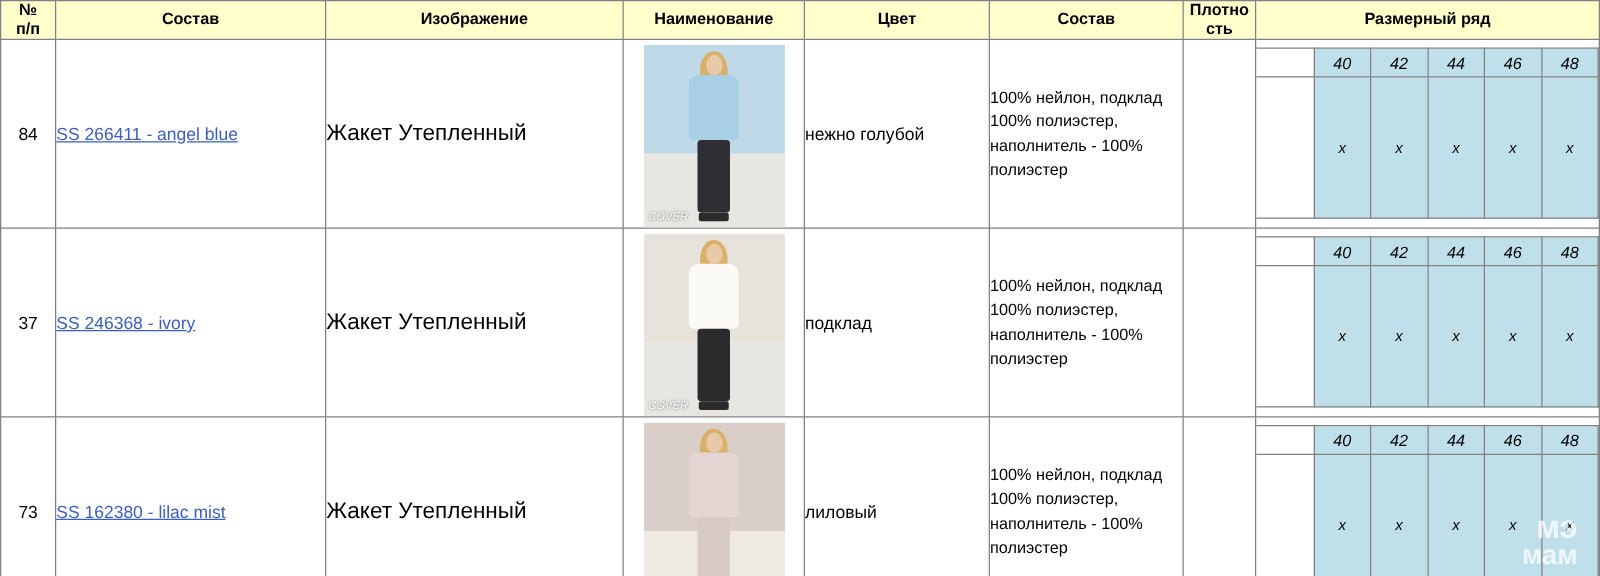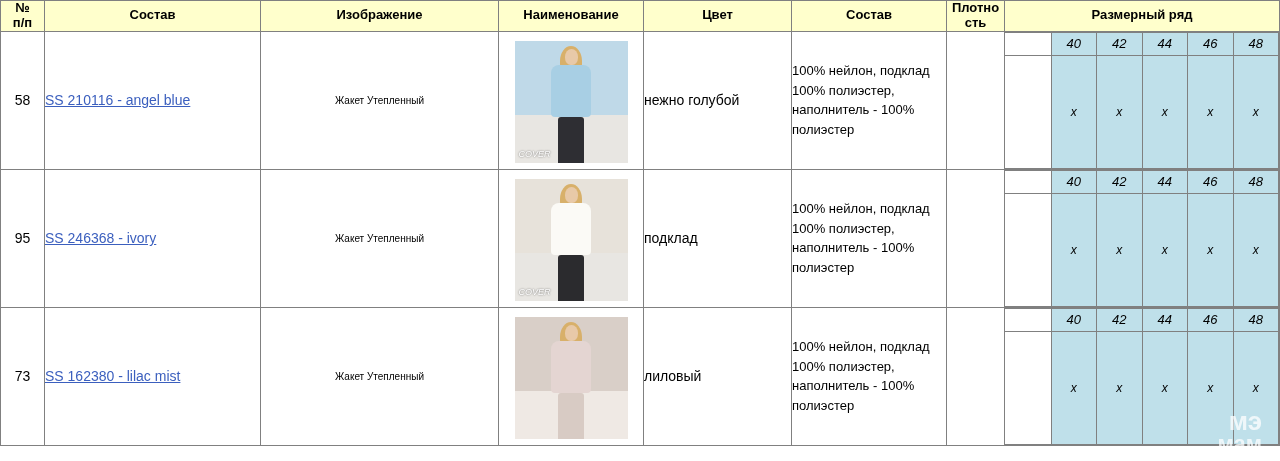--- a/index.html
+++ b/index.html
@@ -54,22 +54,21 @@
     padding-left: 8px;
     font-size: 14px;
   }
   td.c-art a {
     color: #3b5fbe;
     text-decoration: underline;
     font-size: 14px;
   }
   td.c-name {
     padding-left: 8px;
-    font-size: 10px;
-    text-align: center;
+    font-size: 18px;
   }
   td.c-img {
     text-align: center;
     padding: 0;
     vertical-align: top;
   }
   td.c-color {
     padding-left: 8px;
     font-size: 14px;
   }
@@ -109,21 +108,21 @@
   }
   table.sizes tr.head-row td.blank-left,
   table.sizes tr.val-row td.blank-left {
     background: #ffffff;
     border-left: none;
   }
 
   
   .photo {
     width: 113px;
-    height: 122px;
+    height: 146px;
     margin: 4px auto 0 auto;
     position: relative;
     overflow: hidden;
     border: none;
   }
   .photo .bg-top { position:absolute; left:0; right:0; top:0; height:60%; }
   .photo .bg-bot { position:absolute; left:0; right:0; bottom:0; height:40%; background:#e8e6e2; }
   .photo .figure {
     position: absolute;
     left: 50%;
@@ -159,21 +158,21 @@
     right: 18px;
     bottom: 6px;
     font-family: "Liberation Sans", sans-serif;
     font-size: 26px;
     font-weight: bold;
     color: rgba(255,255,255,0.75);
     line-height: 0.95;
     text-align: right;
     pointer-events: none;
   }
-  .watermark small { display:block; font-size: 22px; text-decoration: underline; }
+  .watermark small { display:block; font-size: 22px; }
 </style>
 </head>
 <body>
 
 <div id="page">
   <table class="catalog">
     <colgroup>
       <col style="width:44px">
       <col style="width:216px">
       <col style="width:238px">
@@ -197,23 +196,23 @@
         <th class="h-dens">
           <span>Плотно</span><br>
           <span>сть</span>
         </th>
         <th class="h-sizes">Размерный ряд</th>
       </tr>
     </thead>
     <tbody>
 
       <tr>
-        <td class="c-num">58</td>
+        <td class="c-num">84</td>
         <td class="c-art">
-          <a href="#">SS 210116 - angel blue</a>
+          <a href="#">SS 266411 - angel blue</a>
         </td>
         <td class="c-name">Жакет Утепленный</td>
         <td class="c-img">
           <div class="photo">
             <div class="bg-top" style="background:#bfd9e8"></div>
             <div class="bg-bot"></div>
             <div class="figure">
               <div style="position:relative">
                 <div class="hair"></div>
                 <div class="head"></div>
@@ -256,21 +255,21 @@
                 <td class="size-val">x</td>
                 <td class="size-val">x</td>
               </tr>
             </tbody>
               </table>
           </div>
         </td>
       </tr>
 
       <tr>
-        <td class="c-num">95</td>
+        <td class="c-num">37</td>
         <td class="c-art">
           <a href="#">SS 246368 - ivory</a>
         </td>
         <td class="c-name">Жакет Утепленный</td>
         <td class="c-img">
           <div class="photo">
             <div class="bg-top" style="background:#e7e2da"></div>
             <div class="bg-bot"></div>
             <div class="figure">
               <div style="position:relative">

